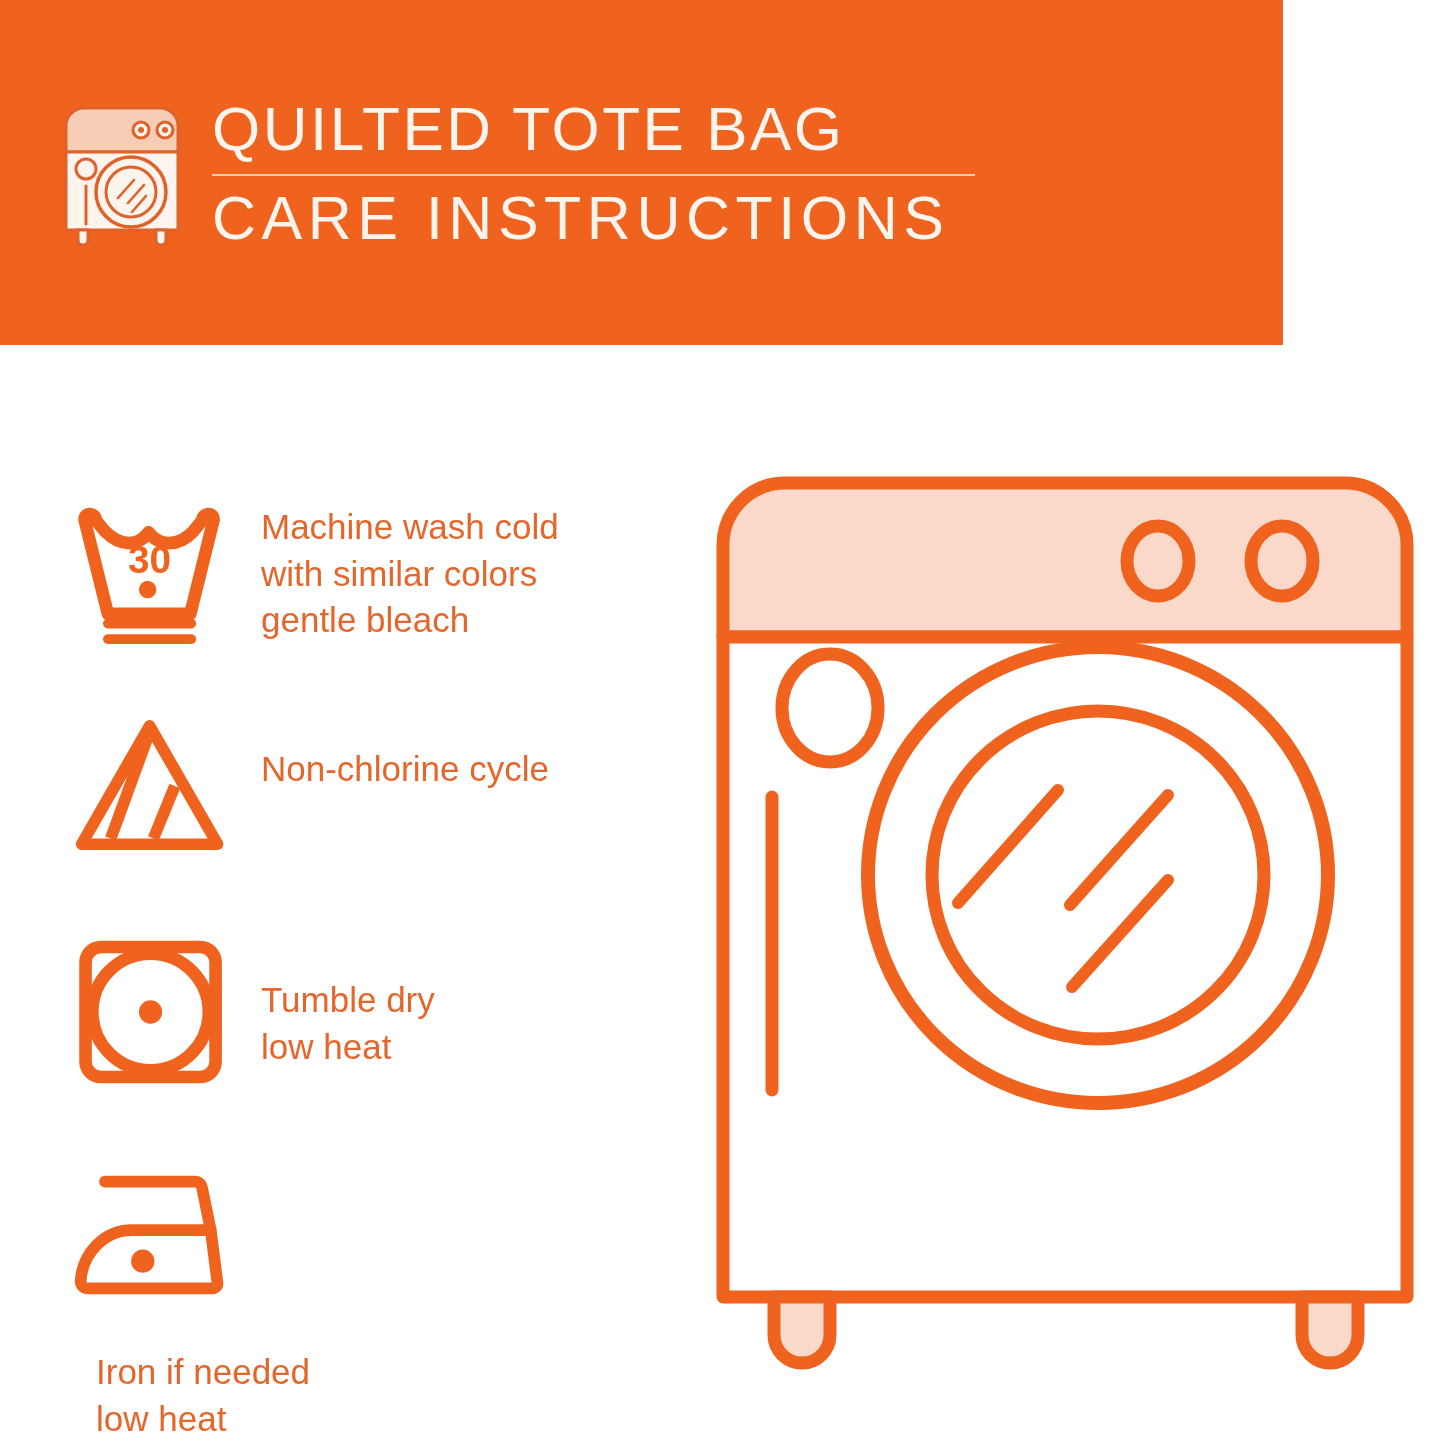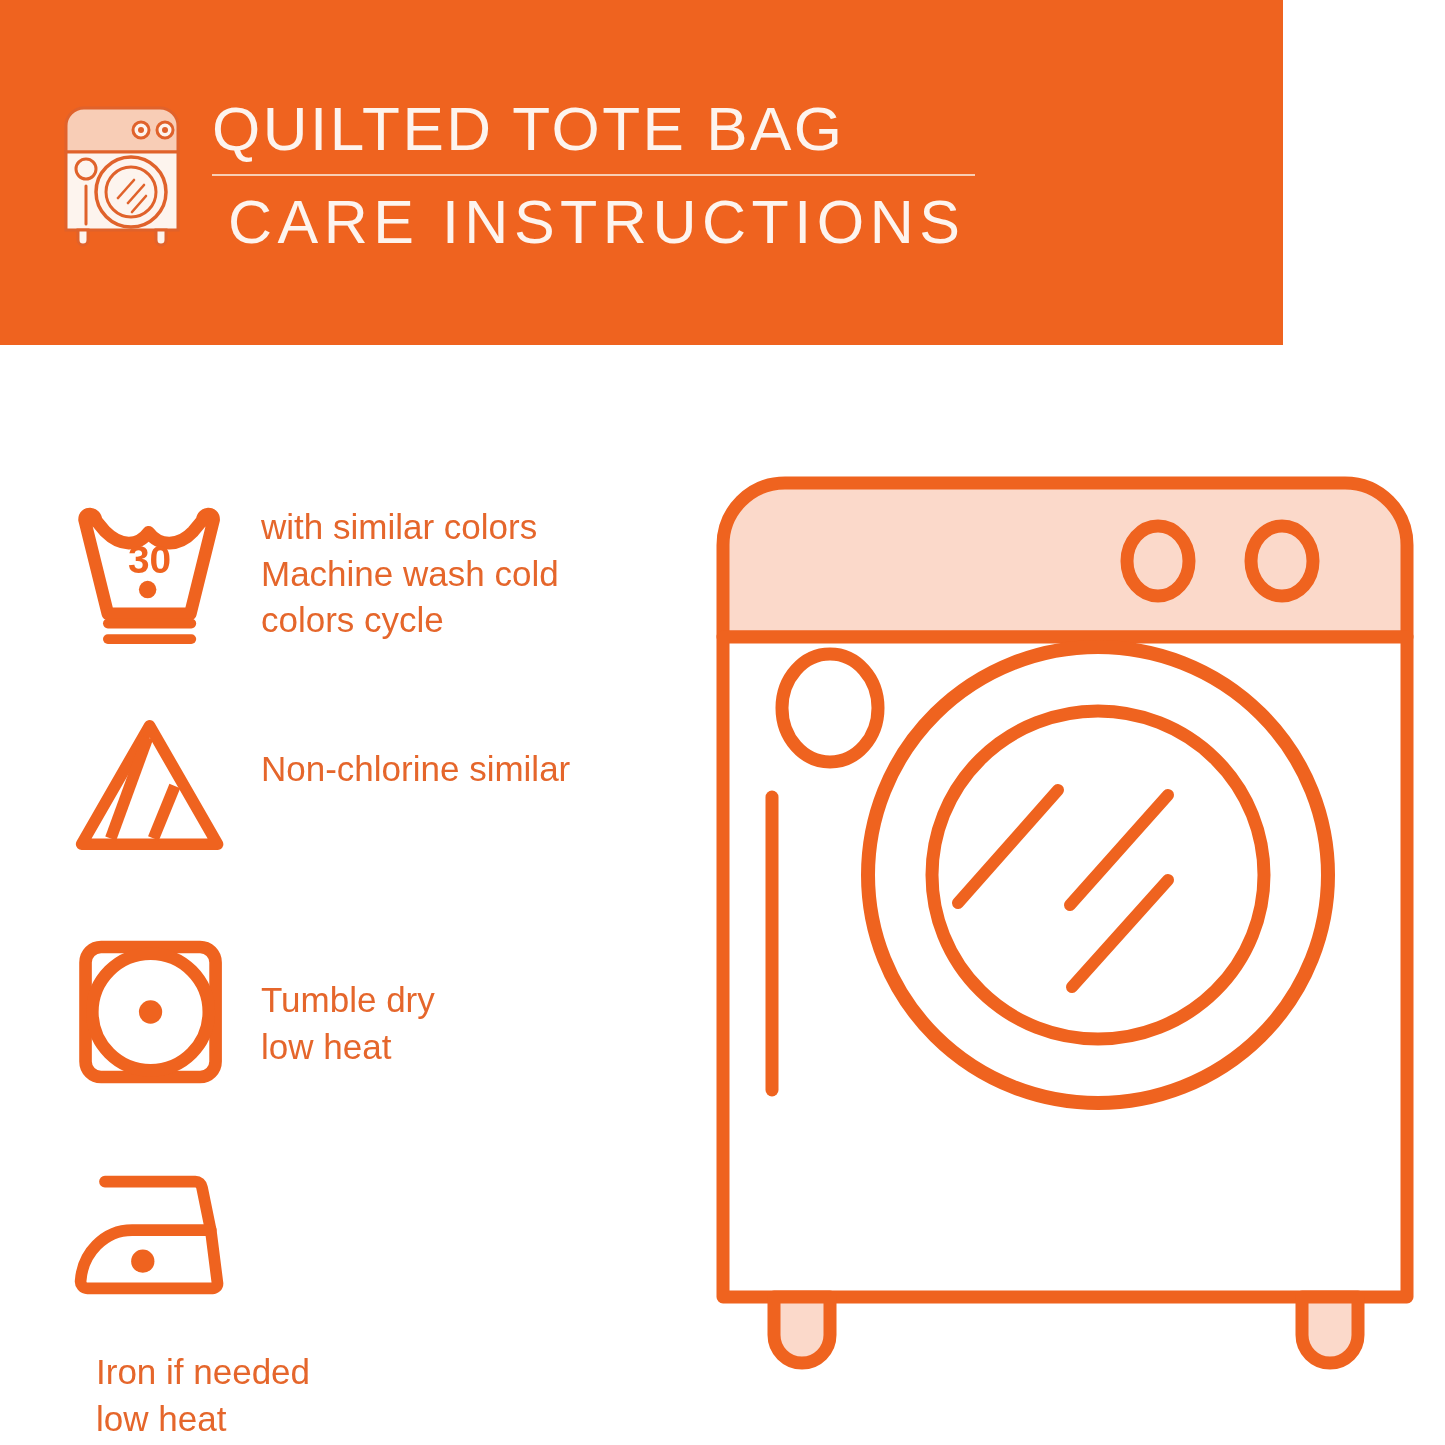--- a/index.html
+++ b/index.html
@@ -67,21 +67,21 @@
   }
 
   .title-sub {
     color: #FDF4EE;
     font-family: "Liberation Sans", sans-serif;
     font-size: 61px;
     font-weight: 400;
     letter-spacing: 5.5px;
     line-height: 1;
     white-space: nowrap;
-    margin: 16px;
+    margin: 0;
     padding: 0;
   }
 
   
   .care-list {
     position: absolute;
     left: 0;
     top: 345px;
     width: 700px;
     height: 1100px;
@@ -187,39 +187,39 @@
 
           <rect x="34" y="120" width="96" height="10" rx="5" fill="#EF631F"></rect>
           <rect x="34" y="136" width="96" height="10" rx="5" fill="#EF631F"></rect>
 
           <text x="82" y="73" text-anchor="middle" font-family="Liberation Sans, sans-serif" font-size="40" font-weight="700" fill="#EF631F">30</text>
 
           <circle cx="80" cy="90" r="9" fill="#EF631F"></circle>
         </svg>
       </div>
       <div class="care-text">
+        <div>Machine wash cold</div>
         <div>with similar colors</div>
-        <div>Machine wash cold</div>
-        <div>colors cycle</div>
+        <div>gentle bleach</div>
       </div>
     </div>
 
     <div class="care-row r1">
       <div class="care-icon">
         <svg viewBox="0 0 170 150" width="170" height="150" aria-hidden="true">
 
           <path d="M82 14 L152 136 L12 136 Z" fill="none" stroke="#EF631F" stroke-width="12" stroke-linejoin="round"></path>
 
           <line x1="80" y1="26" x2="42" y2="130" stroke="#EF631F" stroke-width="12" stroke-linecap="butt"></line>
 
           <line x1="108" y1="76" x2="86" y2="130" stroke="#EF631F" stroke-width="12" stroke-linecap="butt"></line>
         </svg>
       </div>
       <div class="care-text">
-        <div>Non-chlorine similar</div>
+        <div>Non-chlorine cycle</div>
       </div>
     </div>
 
     <div class="care-row r2">
       <div class="care-icon">
         <svg viewBox="0 0 170 150" width="170" height="150" aria-hidden="true">
 
           <rect x="16" y="8" width="134" height="134" rx="16" ry="16" fill="none" stroke="#EF631F" stroke-width="13"></rect>
 
           <circle cx="83" cy="75" r="60" fill="none" stroke="#EF631F" stroke-width="13"></circle>

